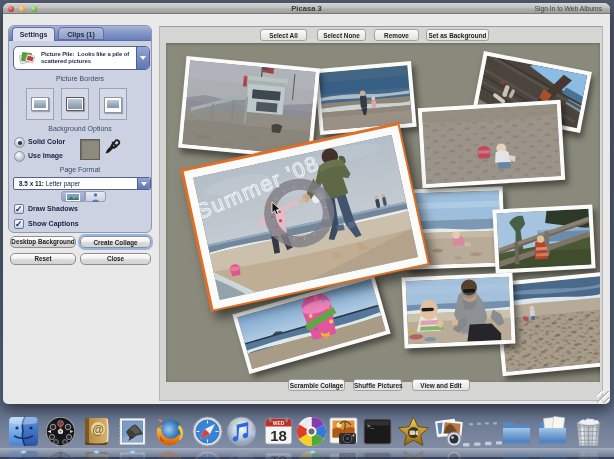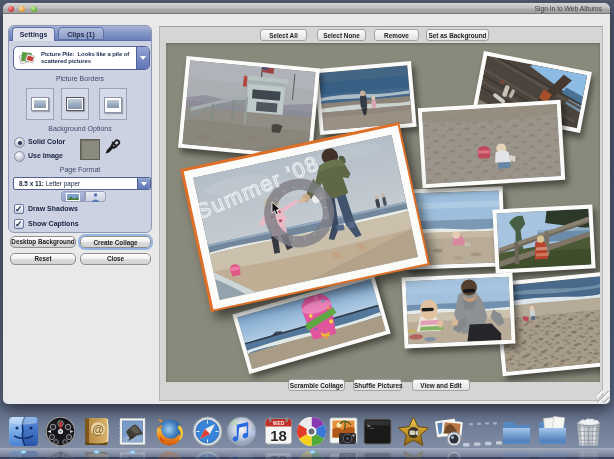--- a/index.html
+++ b/index.html
@@ -97,20 +97,21 @@
   background:radial-gradient(ellipse,#d9f2ff 0%,#7fc4f0 45%,rgba(100,160,220,0) 75%);}
 </style></head>
 <body>
 <div id="screen">
 
   <div id="win">
     <div id="titlebar">
       <div class="light" id="l1"></div>
         <div class="light" id="l2"></div>
         <div class="light" id="l3"></div>
+      <div class="title">Picasa 3</div>
       <div class="signin">Sign In to Web Albums</div>
     </div>
 
     <div id="cframe"></div>
     <div id="canvas">
 
       <div class="photo" style="left:150.5px;top:22px;width:97px;height:66px;transform:rotate(-5deg);">
         <div class="pin">
           <svg width="100%" height="100%" viewBox="0 0 89 58" preserveAspectRatio="none">
             <rect width="89" height="58" fill="#8d8376"></rect>

